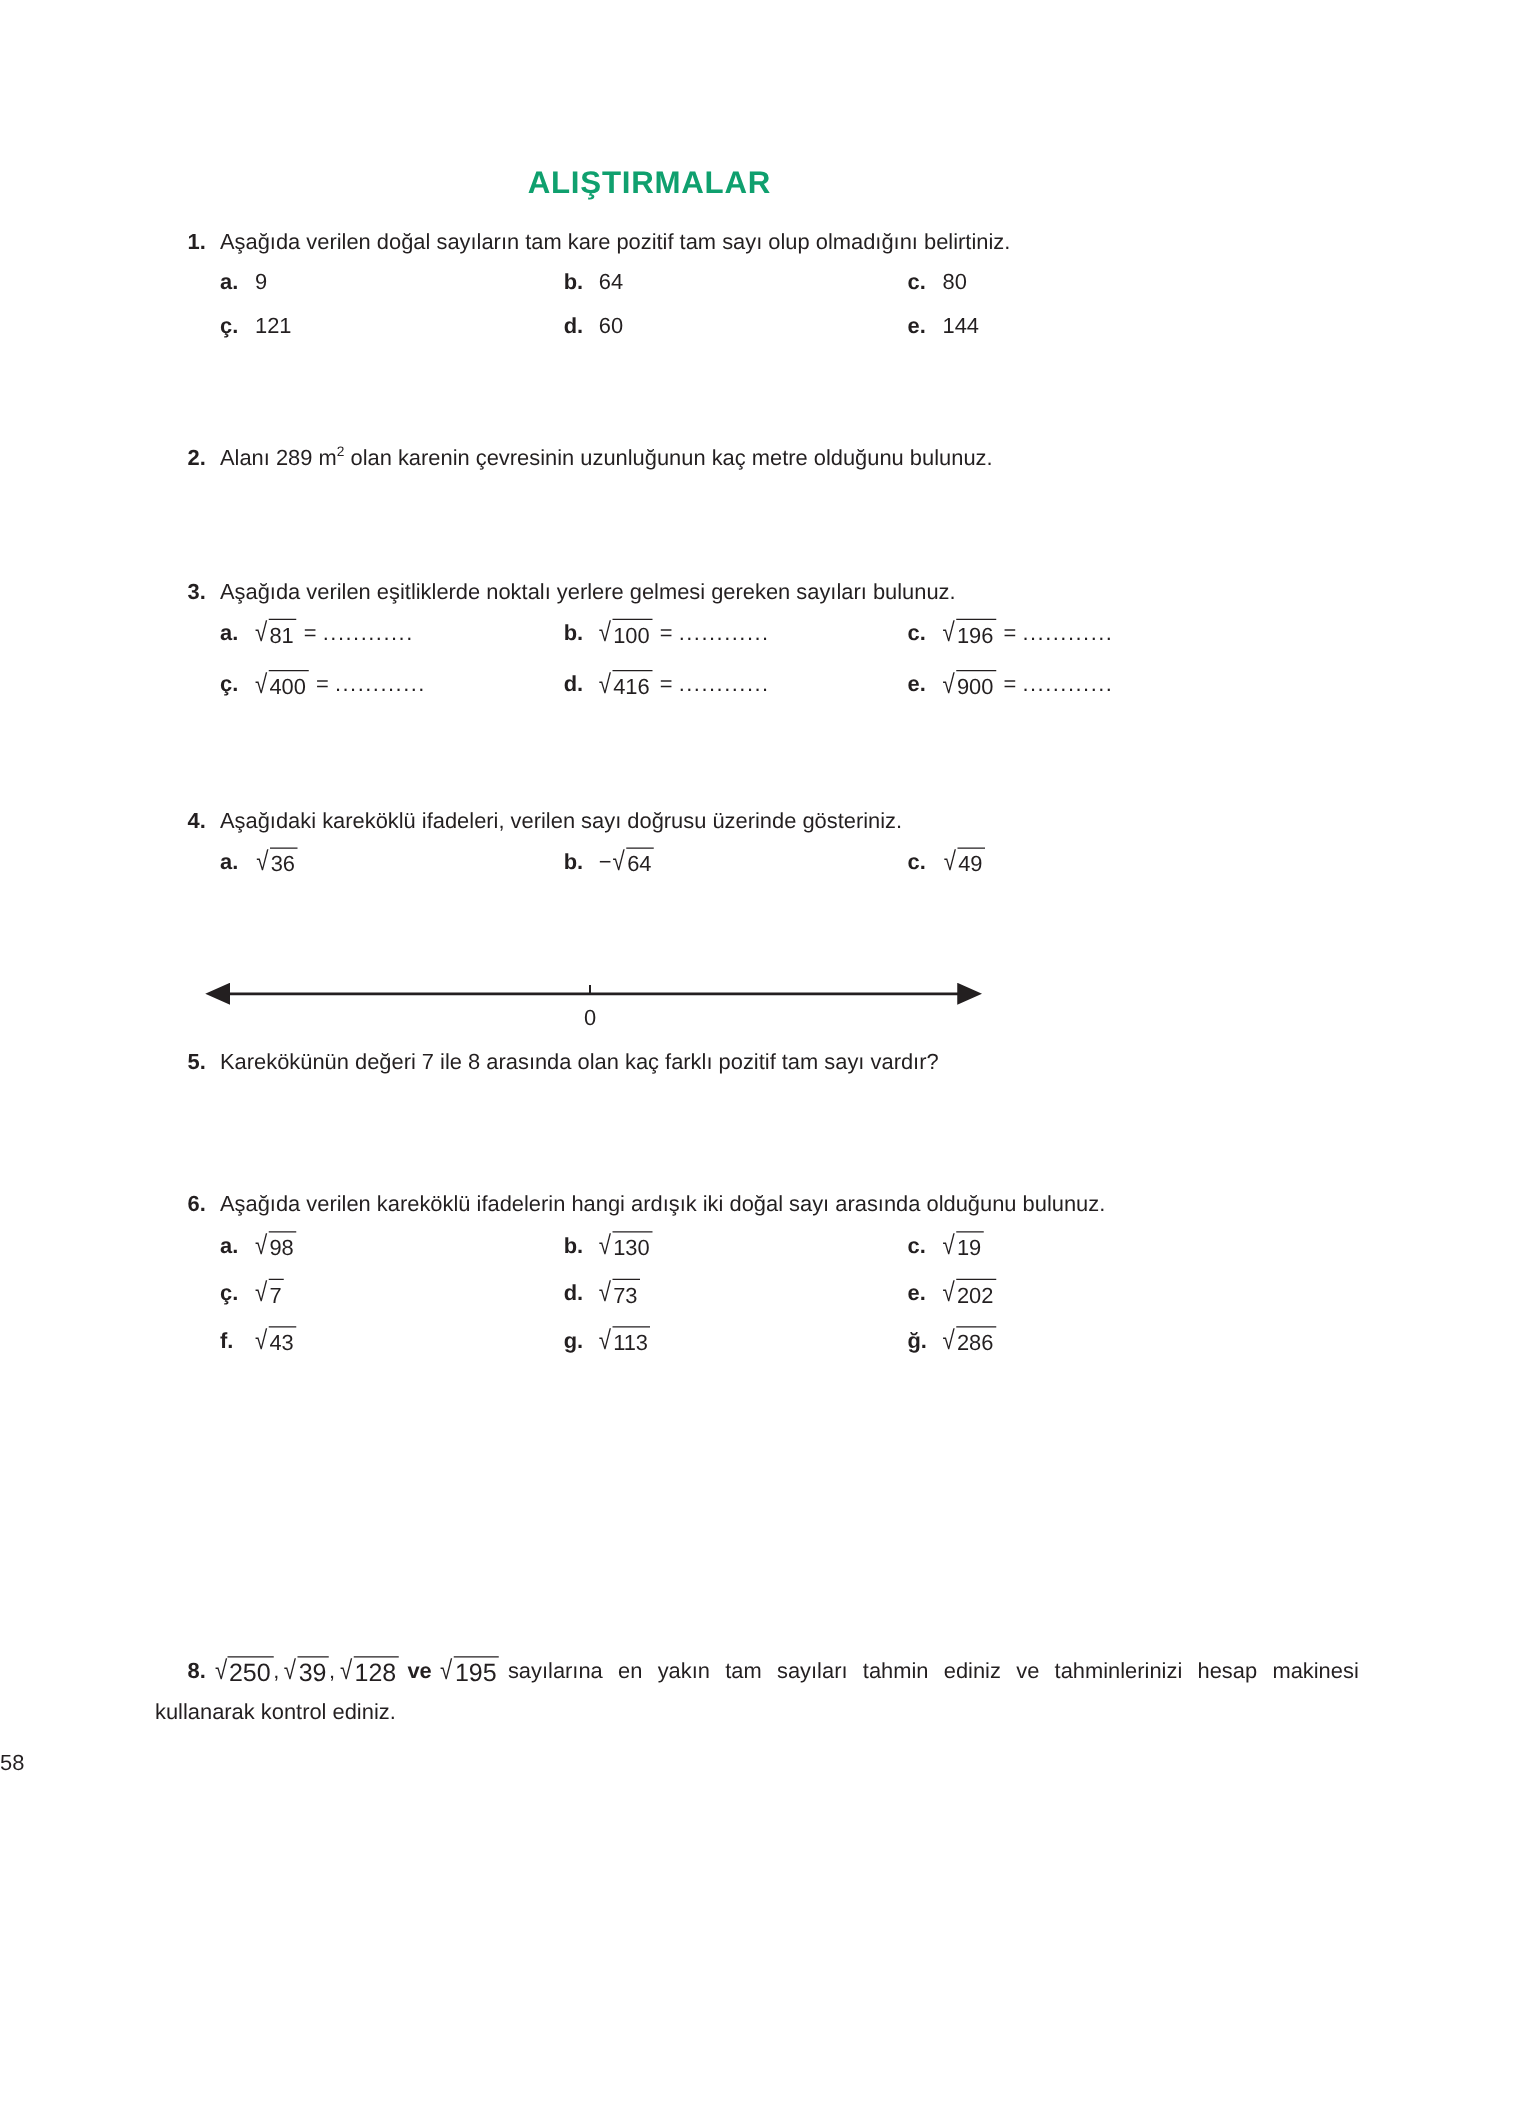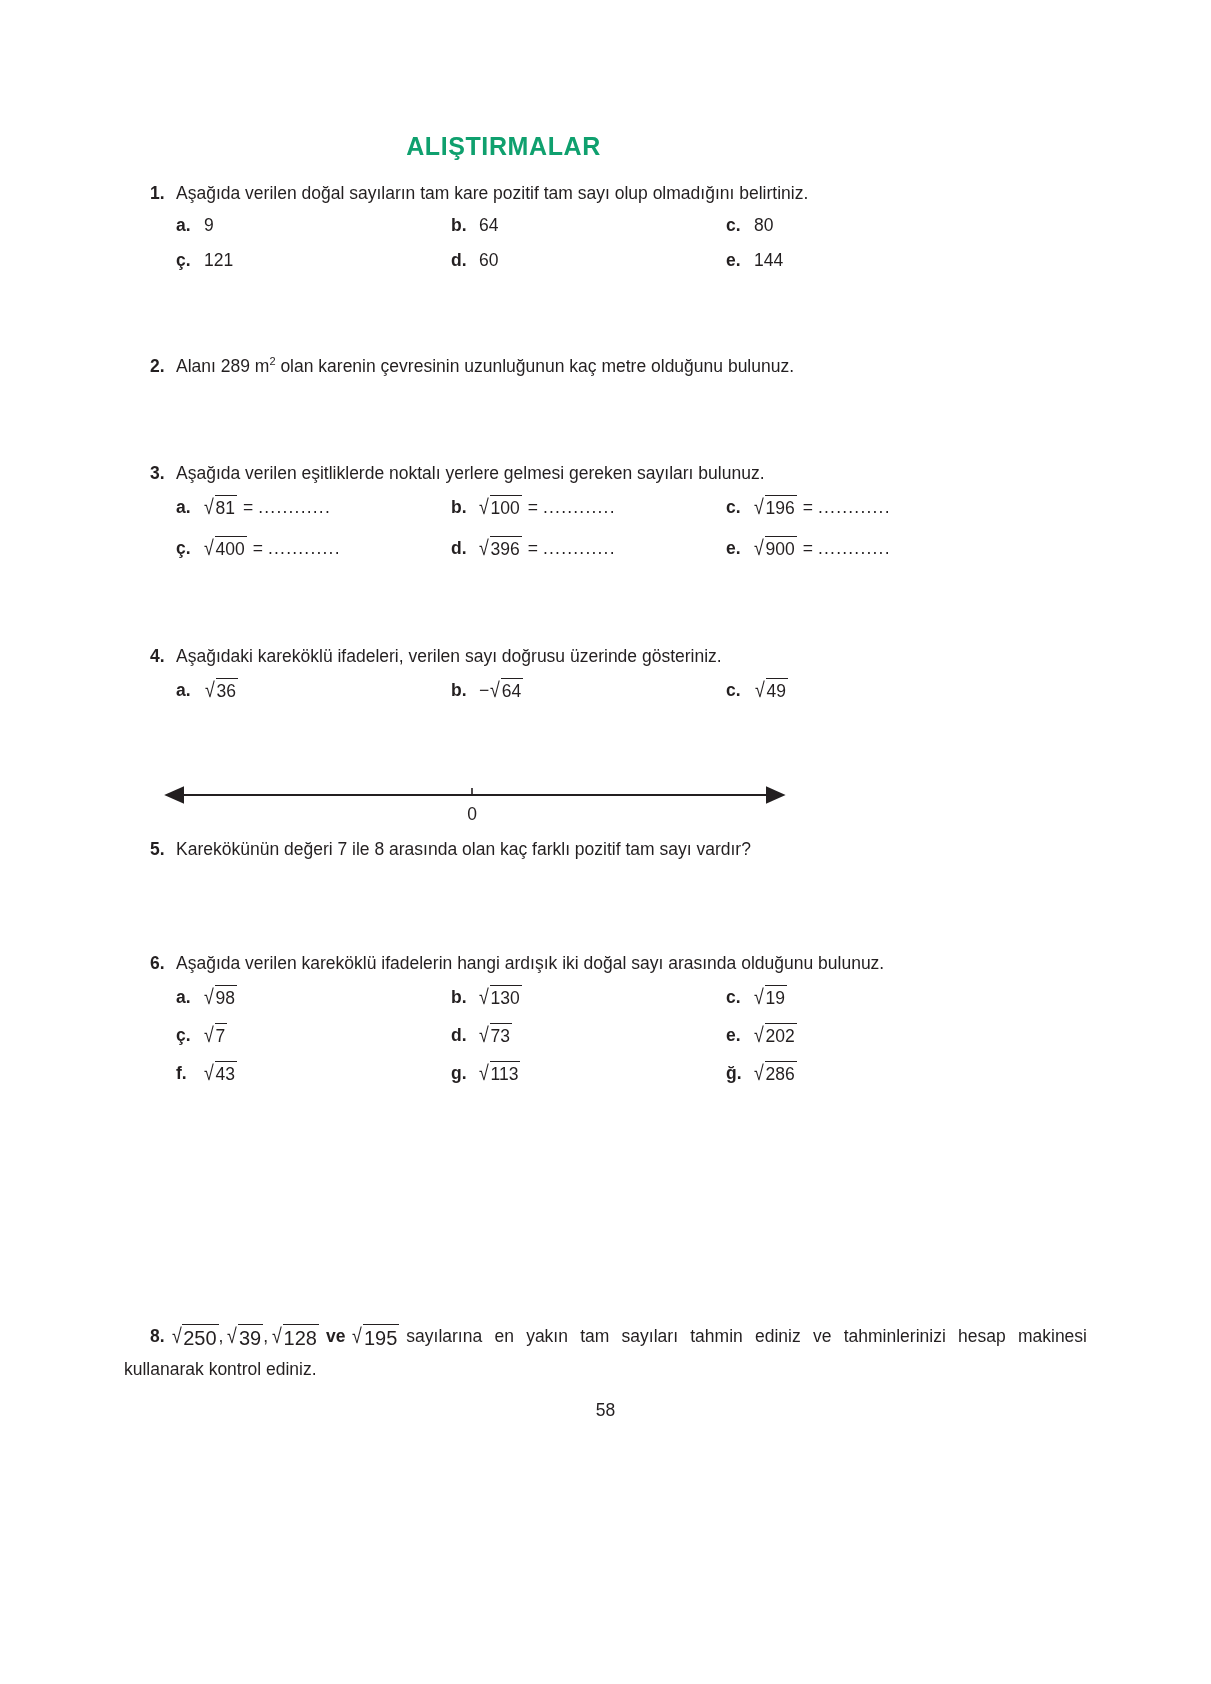--- a/index.html
+++ b/index.html
@@ -22,21 +22,21 @@
     height: 1684px;
     box-sizing: border-box;
     padding: 0;
     overflow: hidden;
   }
 
   
   .sheet-title {
     position: absolute;
     top: 132px;
-    left: 0;
+    left: 16px;
     width: 1007px;
     text-align: center;
     font-size: 25px;
     font-weight: bold;
     letter-spacing: 0.6px;
     color: #0fa06e;
   }
 
   
   .exercise {
@@ -144,21 +144,20 @@
     margin-right: 7px;
   }
   .para .rad .radicand { font-size: 20px; }
 
   
   .page-number {
     position: absolute;
     left: 0;
     top: 1400px;
     width: 1211px;
-    text-align: center;
     font-size: 17.5px;
   }
 
   
   #ex1 { top: 182px; }
   #ex2 { top: 355px; }
   #ex3 { top: 462px; }
   #ex4 { top: 645px; }
   #ex5 { top: 838px; }
   #ex6 { top: 952px; }
@@ -256,21 +255,21 @@
             <span class="radicand">400</span>
           </span>
         <span class="eq">=</span>
         <span class="dots">............</span>
       </div>
 
       <div class="opt">
         <span class="opt-label">d.</span>
         <span class="rad">
             <span class="sign">√</span>
-            <span class="radicand">396</span>
+            <span class="radicand">416</span>
           </span>
         <span class="eq">=</span>
         <span class="dots">............</span>
       </div>
 
       <div class="opt">
         <span class="opt-label">e.</span>
         <span class="rad">
             <span class="sign">√</span>
             <span class="radicand">900</span>

